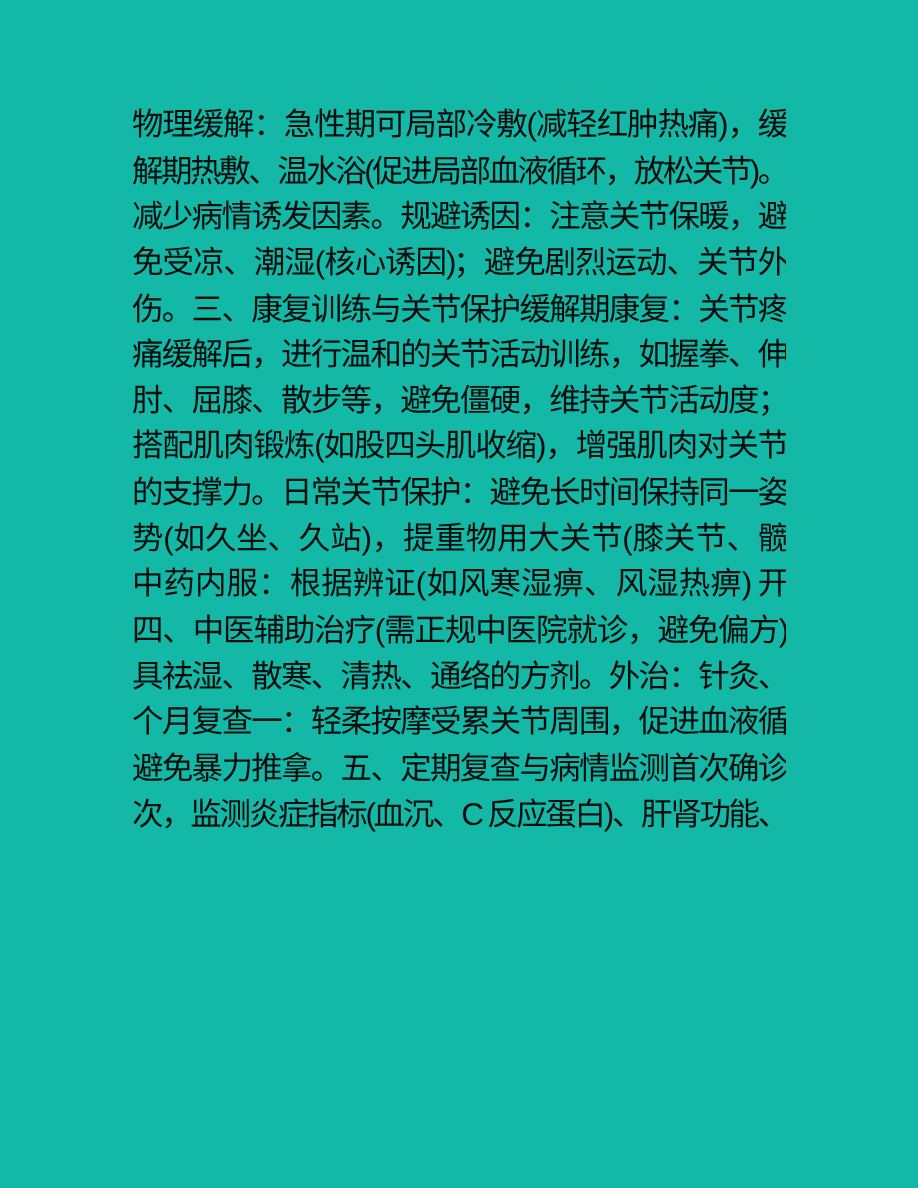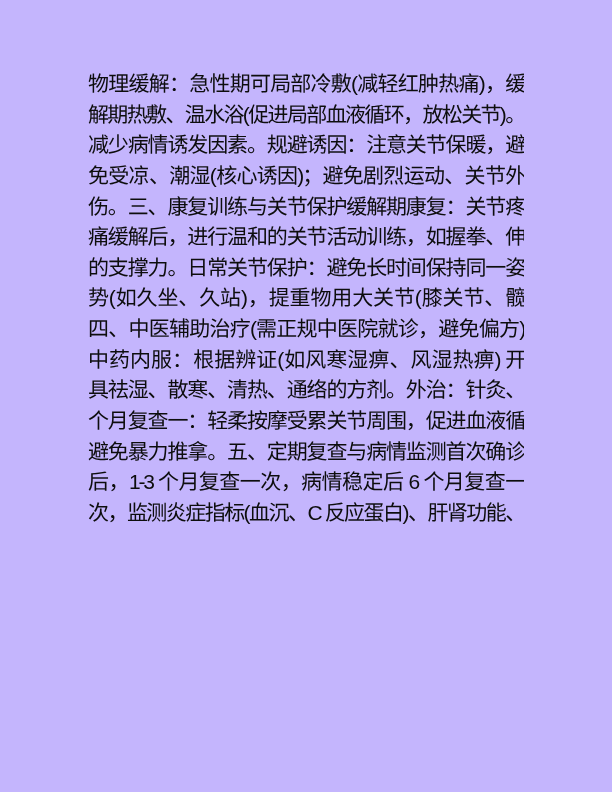--- a/index.html
+++ b/index.html
@@ -10,21 +10,21 @@
   body {
     width: 612px;
     height: 792px;
     overflow: hidden;
     font-family: "Liberation Sans", sans-serif;
   }
   .page {
     position: relative;
     width: 612px;
     height: 792px;
-    background: #c4b5fd;
+    background: #14b8a6;
   }
   .text-block {
     position: absolute;
     left: 88px;
     top: 69px;
     width: 436px;
     color: #0d0d0d;
   }
   .line {
     height: 30.65px;
@@ -41,23 +41,24 @@
 <body>
 
 <div class="page">
   <div class="text-block">
     <div class="line">物理缓解：急性期可局部冷敷(减轻红肿热痛)，缓</div>
     <div class="line">解期热敷、温水浴(促进局部血液循环，放松关节)。</div>
     <div class="line">减少病情诱发因素。规避诱因：注意关节保暖，避</div>
     <div class="line">免受凉、潮湿(核心诱因)；避免剧烈运动、关节外</div>
     <div class="line">伤。三、康复训练与关节保护缓解期康复：关节疼</div>
     <div class="line">痛缓解后，进行温和的关节活动训练，如握拳、伸</div>
+    <div class="line">肘、屈膝、散步等，避免僵硬，维持关节活动度；</div>
+    <div class="line">搭配肌肉锻炼(如股四头肌收缩)，增强肌肉对关节</div>
     <div class="line">的支撑力。日常关节保护：避免长时间保持同一姿</div>
     <div class="line">势(如久坐、久站)，提重物用大关节(膝关节、髋</div>
+    <div class="line">中药内服：根据辨证(如风寒湿痹、风湿热痹) 开</div>
     <div class="line">四、中医辅助治疗(需正规中医院就诊，避免偏方)</div>
-    <div class="line">中药内服：根据辨证(如风寒湿痹、风湿热痹) 开</div>
     <div class="line">具祛湿、散寒、清热、通络的方剂。外治：针灸、</div>
     <div class="line">个月复查一：轻柔按摩受累关节周围，促进血液循环，</div>
     <div class="line">避免暴力推拿。五、定期复查与病情监测首次确诊</div>
-    <div class="line">后，1-3 个月复查一次，病情稳定后 6 个月复查一</div>
     <div class="line">次，监测炎症指标(血沉、C 反应蛋白)、肝肾功能、</div>
   </div>
 </div>
 
 </body></html>

